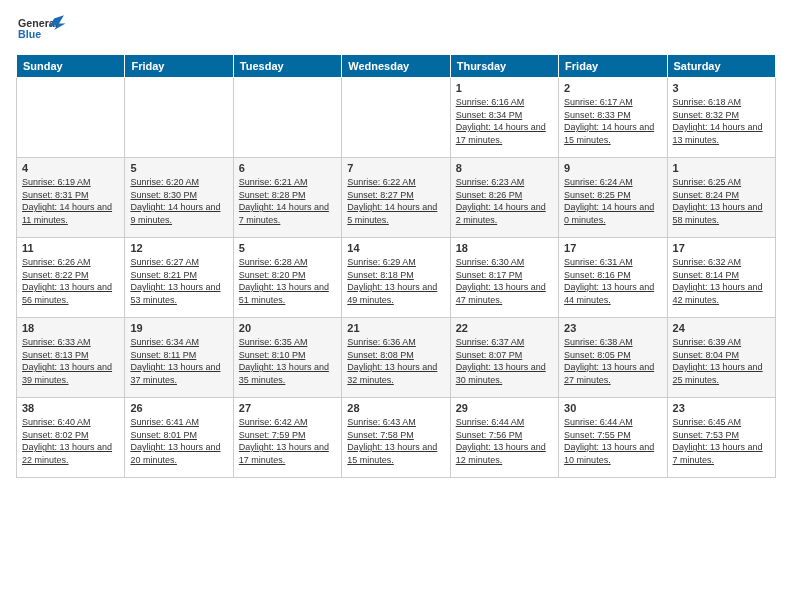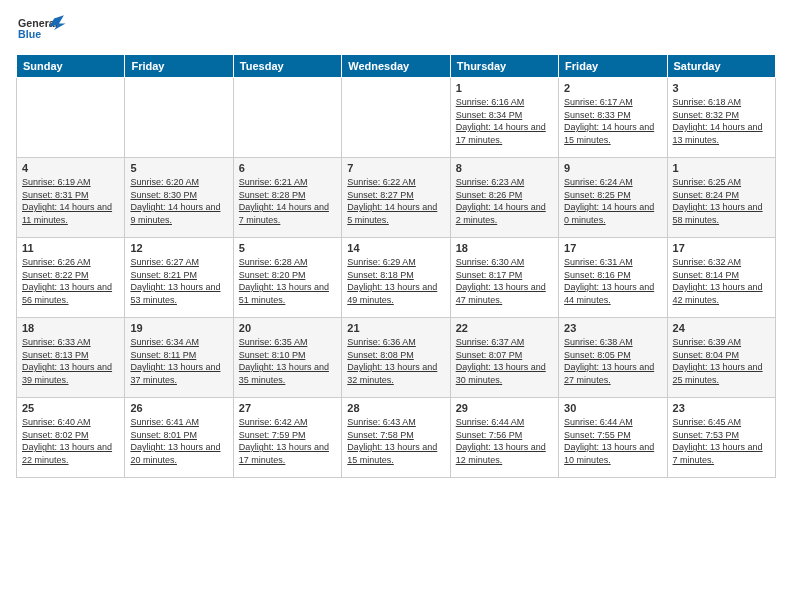--- a/index.html
+++ b/index.html
@@ -222,21 +222,21 @@
             <span class="day-num">23</span>
             <div class="day-info">Sunrise: 6:38 AM<br>Sunset: 8:05 PM<br>Daylight: 13 hours and 27 minutes.</div>
           </td>
           <td>
             <span class="day-num">24</span>
             <div class="day-info">Sunrise: 6:39 AM<br>Sunset: 8:04 PM<br>Daylight: 13 hours and 25 minutes.</div>
           </td>
         </tr>
         <tr>
           <td>
-            <span class="day-num">25</span>
+            <span class="day-num">38</span>
             <div class="day-info">Sunrise: 6:40 AM<br>Sunset: 8:02 PM<br>Daylight: 13 hours and 22 minutes.</div>
           </td>
           <td>
             <span class="day-num">26</span>
             <div class="day-info">Sunrise: 6:41 AM<br>Sunset: 8:01 PM<br>Daylight: 13 hours and 20 minutes.</div>
           </td>
           <td>
             <span class="day-num">27</span>
             <div class="day-info">Sunrise: 6:42 AM<br>Sunset: 7:59 PM<br>Daylight: 13 hours and 17 minutes.</div>
           </td>

